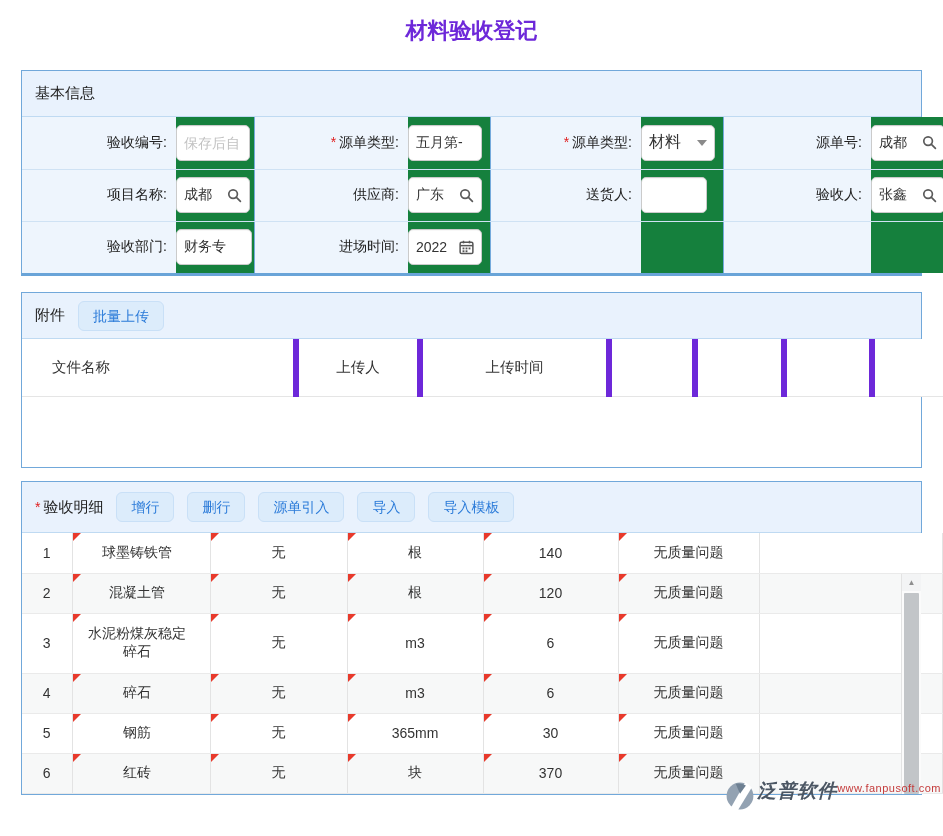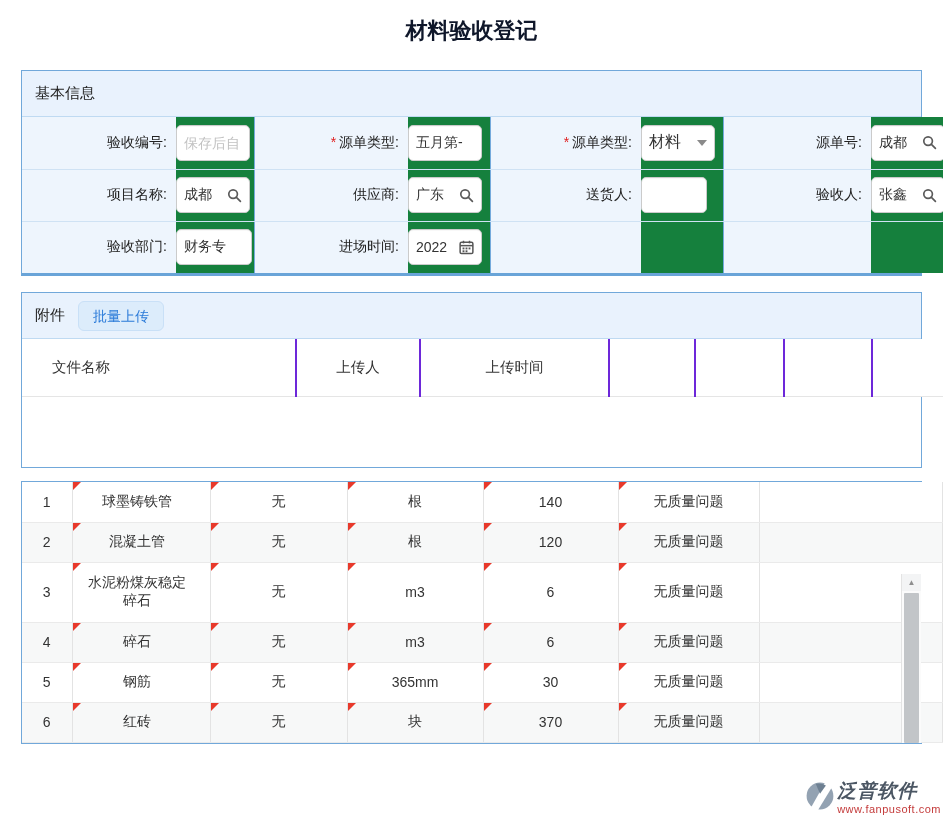--- a/index.html
+++ b/index.html
@@ -3,21 +3,21 @@
 <meta charset="utf-8">
 <style>
   html,body{margin:0;padding:0;}
   body{
     width:943px;height:836px;overflow:hidden;position:relative;
     background:#fff;color:#333;
     font-family:"Liberation Sans","DejaVu Sans",sans-serif;
   }
   .page-title{
     padding-top:16px;height:54px;box-sizing:border-box;
-    text-align:center;font-size:22px;font-weight:bold;color:#0f172a;
+    text-align:center;font-size:22px;font-weight:bold;color:#6d28d9;
   }
   .panel{margin:0 21px;border:1px solid #71a8da;background:#fff;}
   .panel-basic{border-bottom:3px solid #69a4d8;margin-bottom:16px;margin-top:16px;}
   .panel-attach{margin-bottom:13px;}
   .strip{
     height:45px;background:#e9f2fd;border-bottom:1px solid #bfdaf2;
     display:flex;align-items:center;padding:0 13px;font-size:15px;color:#222;
   }
   .panel-detail .strip{height:50px;}
   .req{color:#e02020;margin-right:3px;font-size:14px;}
@@ -49,21 +49,21 @@
     font-size:14px;font-family:inherit;color:#333;background:transparent;
   }
   .ibox input::placeholder{color:#c2c2c2;}
   .ibox .sel-text{flex:1;font-size:16px;color:#333;overflow:hidden;white-space:nowrap;}
   .caret{width:0;height:0;border-left:5px solid transparent;border-right:5px solid transparent;border-top:6px solid #8a8a8a;flex:none;}
   .icn{flex:none;display:inline-flex;}
   
   table.atab{width:100%;border-collapse:collapse;table-layout:fixed;}
   table.atab th{
     height:55px;background:#fff;font-weight:normal;font-size:14.5px;color:#333;
-    border-right:2px solid #6d28d9;border-bottom:1px solid #e5e5e5;text-align:center;
+    border-right:6px solid #6d28d9;border-bottom:1px solid #e5e5e5;text-align:center;
   }
   table.atab th.fname{text-align:left;padding-left:30px;}
   table.atab th:last-child{border-right:none;}
   .attach-empty{height:70px;background:#fff;}
   
   .panel-detail{position:relative;}
   table.dtab{width:920px;border-collapse:collapse;table-layout:fixed;}
   table.dtab th{
     height:39px;background:#fff;font-weight:normal;font-size:14.5px;color:#333;
     border-right:1px solid #dfdfdf;border-bottom:1px solid #d5d5d5;text-align:center;
@@ -82,21 +82,21 @@
     border-top:8px solid #e8392b;border-right:8px solid transparent;
   }
   .vscroll{
     position:absolute;top:92px;right:0;bottom:0;width:20px;
     background:#fbfbfb;border-left:1px solid #e3e3e3;box-sizing:border-box;
   }
   .scroll-up{height:17px;background:#f3f4f5;display:flex;align-items:center;justify-content:center;font-size:8px;color:#8f8f8f;}
   .scroll-thumb{position:absolute;left:2px;right:2px;top:19px;bottom:0;background:#c2c5c8;border-radius:1px;}
   
   .watermark{position:absolute;right:2px;top:781px;display:flex;align-items:flex-start;gap:2px;z-index:9;}
-  .wm-txt{display:flex;flex-direction:column;line-height:1.1;}
+  .wm-txt{display:flex;flex-direction:row;line-height:1.1;}
   .wm-brand{font-size:19px;font-weight:bold;font-style:italic;color:#4b5663;letter-spacing:1px;}
   .wm-site{font-size:11px;color:#c43b3b;margin-top:1px;letter-spacing:0.5px;}
 </style>
 </head>
 <body>
 
 <div class="page-title">材料验收登记</div>
 
 <div class="panel panel-basic">
   <div class="strip">
@@ -250,20 +250,28 @@
       <th></th>
       <th></th>
       <th></th>
     </tr>
   </tbody>
     </table>
   <div class="attach-empty"></div>
 </div>
 
 <div class="panel panel-detail">
+  <div class="strip">
+    <span><span class="req">*</span><span>验收明细</span></span>
+    <button class="btn">增行</button>
+    <button class="btn">删行</button>
+    <button class="btn">源单引入</button>
+    <button class="btn">导入</button>
+    <button class="btn">导入模板</button>
+  </div>
   <table class="dtab">
     <colgroup>
         <col style="width:50px">
         <col style="width:138px">
         <col style="width:137px">
         <col style="width:136px">
         <col style="width:135px">
         <col style="width:141px">
         <col style="width:183px">
       </colgroup>

